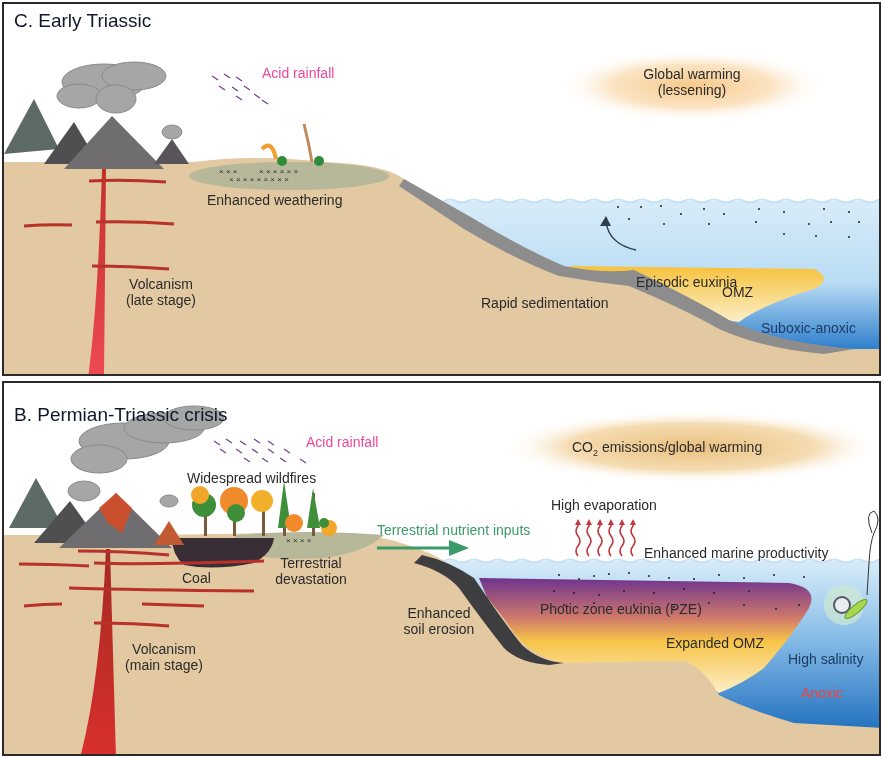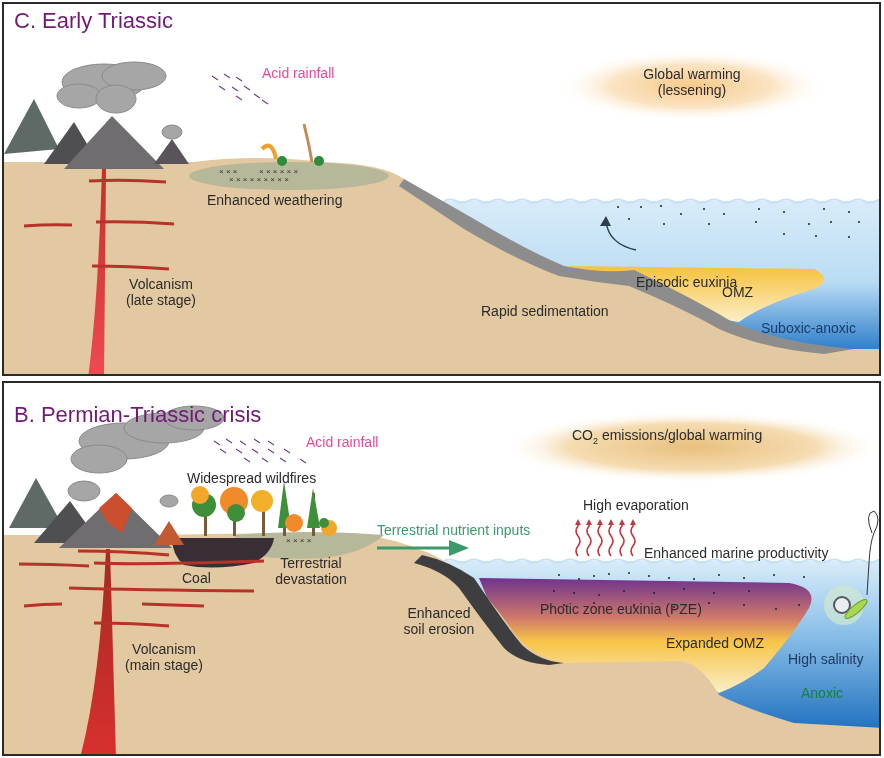--- a/index.html
+++ b/index.html
@@ -3,21 +3,21 @@
 <meta charset="utf-8">
 <style>
   html,body{margin:0;padding:0;background:#fff;}
   body{width:884px;height:758px;position:relative;overflow:hidden;font-family:"Liberation Sans",sans-serif;}
   .panel{position:absolute;left:2px;width:879px;border:2px solid #2a2a2a;box-sizing:border-box;overflow:hidden;background:#fff;}
   #panel-c{top:2px;height:374px;}
   #panel-b{top:381px;height:375px;}
   svg{position:absolute;left:0;top:0;}
   .lbl{position:absolute;color:#2b2b2b;font-size:14px;line-height:16px;white-space:nowrap;}
   .center{text-align:center;}
-  .title{font-size:22px;line-height:22px;color:#701a75;}
+  .title{font-size:19px;line-height:22px;color:#0f172a;}
   .purple{color:#ec4899;}
   .green{color:#3a9a6a;}
 </style>
 </head>
 <body>
 
 <div class="panel" id="panel-c">
   <svg width="879" height="374" viewBox="0 0 879 374">
     <defs>
       <radialGradient id="gwC" cx="50%" cy="50%" r="50%">
@@ -129,21 +129,21 @@
   <div class="lbl center" style="left:618px;top:62px;width:140px;">
     <div>Global warming</div>
     <div>(lessening)</div>
   </div>
   <div class="lbl" style="left:203px;top:188px;">Enhanced weathering</div>
   <div class="lbl" style="left:632px;top:226px;margin-top:44px;">Episodic euxinia</div>
   <div class="lbl center" style="left:112px;top:272px;width:90px;">
     <div>Volcanism</div>
     <div>(late stage)</div>
   </div>
-  <div class="lbl" style="left:477px;top:291px;margin-top:8px;">Rapid sedimentation</div>
+  <div class="lbl" style="left:477px;top:291px;">Rapid sedimentation</div>
   <div class="lbl" style="left:718px;top:280px;">OMZ</div>
   <div class="lbl" style="left:757px;top:316px;color:#1d3c66;">Suboxic-anoxic</div>
 </div>
 
 <div class="panel" id="panel-b">
   <svg width="879" height="375" viewBox="0 0 879 375">
     <defs>
       <radialGradient id="gwB" cx="50%" cy="50%" r="50%">
         <stop offset="0%" stop-color="#e9c07e"></stop>
         <stop offset="65%" stop-color="#f5dcb2"></stop>
@@ -297,35 +297,35 @@
         <circle cx="670" cy="224" r="1"></circle>
         <circle cx="705" cy="220" r="1"></circle>
         <circle cx="740" cy="222" r="1"></circle>
         <circle cx="772" cy="226" r="1"></circle>
         <circle cx="795" cy="222" r="1"></circle>
     </g>
   </svg>
 
   <div class="lbl title" style="left:10px;top:5px;margin-top:16px;">B. Permian-Triassic crisis</div>
   <div class="lbl purple" style="left:302px;top:51px;">Acid rainfall</div>
-  <div class="lbl" style="left:568px;top:44px;"><span>CO</span><sub style="font-size:9px;">2</sub><span> emissions/global warming</span></div>
+  <div class="lbl" style="left:568px;top:56px;"><span>CO</span><sub style="font-size:9px;">2</sub><span> emissions/global warming</span></div>
   <div class="lbl" style="left:183px;top:87px;">Widespread wildfires</div>
-  <div class="lbl" style="left:579px;top:114px;">High evaporation</div>
+  <div class="lbl" style="left:547px;top:114px;">High evaporation</div>
   <div class="lbl green" style="left:373px;top:139px;">Terrestrial nutrient inputs</div>
   <div class="lbl" style="left:640px;top:162px;">Enhanced marine productivity</div>
   <div class="lbl" style="left:178px;top:187px;">Coal</div>
   <div class="lbl center" style="left:390px;top:222px;width:90px;">
     <div>Enhanced</div>
     <div>soil erosion</div>
   </div>
   <div class="lbl center" style="left:262px;top:172px;width:90px;">
     <div>Terrestrial</div>
     <div>devastation</div>
   </div>
   <div class="lbl" style="left:536px;top:218px;">Photic zone euxinia (PZE)</div>
   <div class="lbl" style="left:662px;top:252px;">Expanded OMZ</div>
   <div class="lbl" style="left:784px;top:268px;color:#1d3c66;">High salinity</div>
-  <div class="lbl" style="left:797px;top:302px;color:#15803d;">Anoxic</div>
+  <div class="lbl" style="left:797px;top:302px;color:#ef4444;">Anoxic</div>
   <div class="lbl center" style="left:110px;top:258px;width:100px;">
     <div>Volcanism</div>
     <div>(main stage)</div>
   </div>
 </div>
 
 </body></html>

